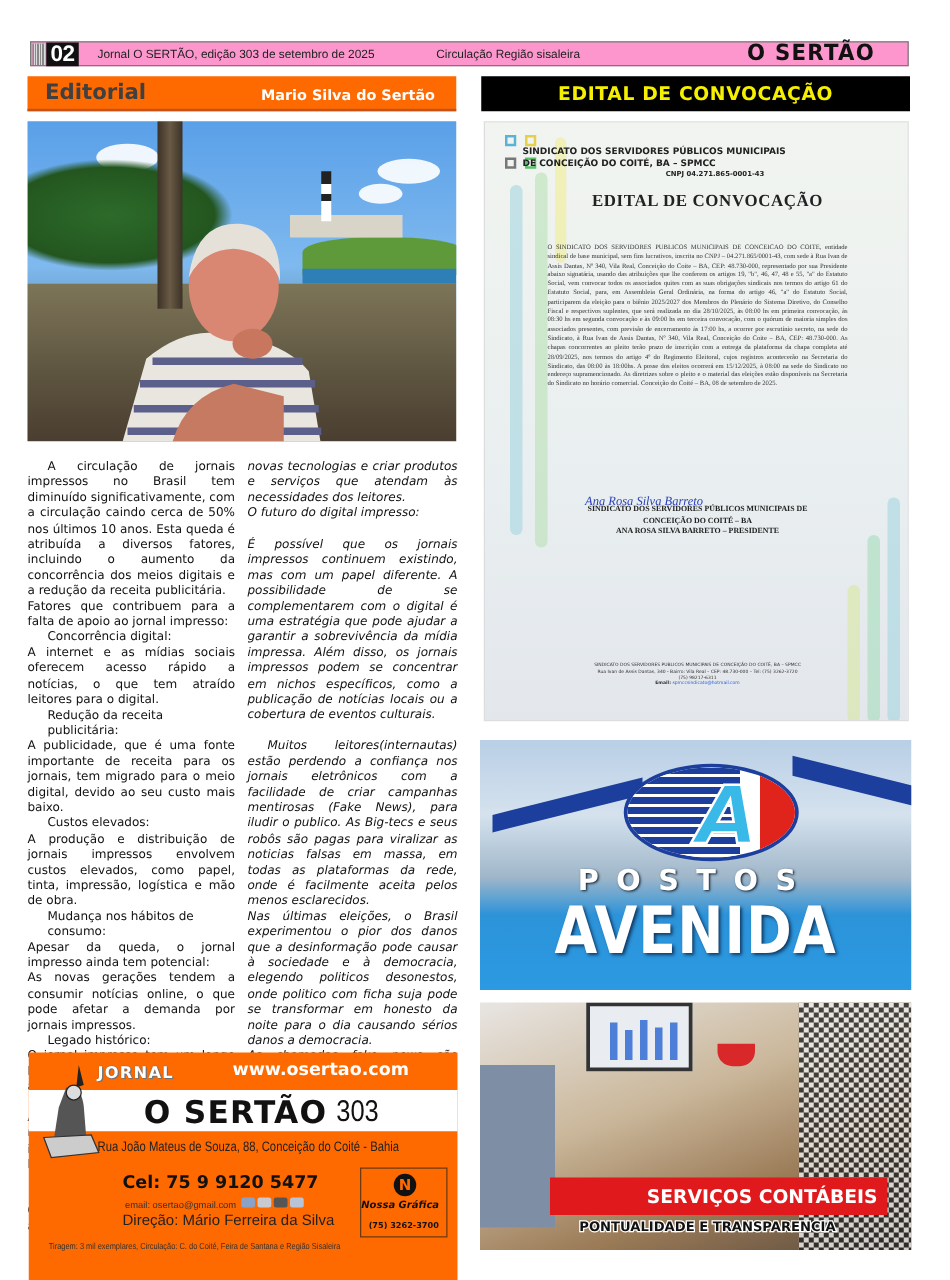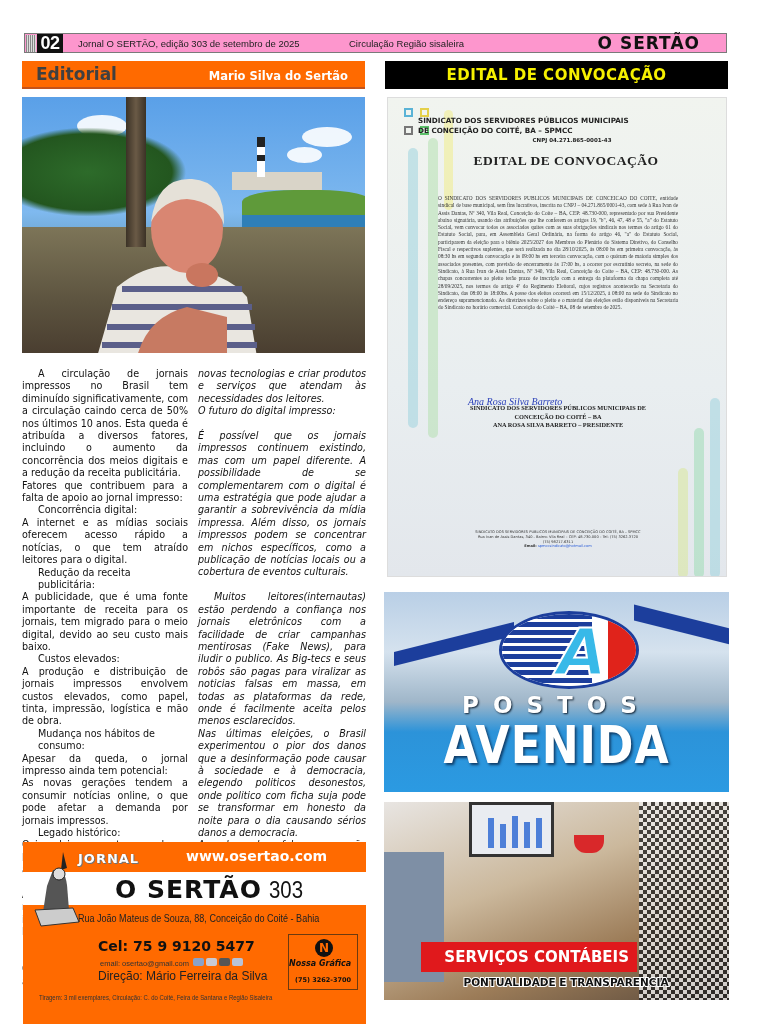--- a/index.html
+++ b/index.html
@@ -97,21 +97,21 @@
 
   
   .ramos { position: absolute; left: 384px; top: 802px; width: 345px; height: 198px; overflow: hidden;
     background: linear-gradient(160deg,#e8e5e2 0%,#cbb89c 40%,#9c7c58 70%,#5a4a3c 100%); }
   .ramos .laptop { position: absolute; left: 85px; top: 0; width: 85px; height: 55px; background: #e9ecf1; border: 3px solid #333; }
   .ramos .laptop i { position: absolute; bottom: 6px; width: 6px; background: #4d7fd8; }
   .ramos .cup { position: absolute; left: 190px; top: 33px; width: 30px; height: 18px; background: #d9282a; border-radius: 0 0 12px 12px; }
   .ramos .checks { position: absolute; right: 0; top: 0; width: 90px; height: 198px; background: repeating-conic-gradient(#222 0 25%, #eee 0 50%) 0 0/8px 8px; opacity: .8; }
   .ramos .arm { position: absolute; left: 0; top: 50px; width: 60px; height: 130px; background: #7e8fa5; }
   .ramos .title { position: absolute; left: 45px; top: 82px; font: bold 50px/54px "DejaVu Sans", sans-serif; color: #e0191c; -webkit-text-stroke: 3px #fff; paint-order: stroke fill; letter-spacing: -1px; }
-  .ramos .band { position: absolute; left: 37px; top: 140px; width: 216px; height: 30px; background: #e0191c; }
+  .ramos .band { position: absolute; left: 56px; top: 140px; width: 270px; height: 30px; background: #e0191c; }
   .ramos .band span { display: block; text-align: right; padding-right: 8px; color: #fff; font: bold 15px/30px "DejaVu Sans", sans-serif; }
   .ramos .tag { position: absolute; left: 47px; top: 174px; width: 270px; text-align: center; font: bold 10.5px/13px "DejaVu Sans", sans-serif; color: #111; -webkit-text-stroke: 2px #fff; paint-order: stroke fill; }
 </style>
 </head>
 <body>
 
 <div class="topbar">
   <div class="stripes"></div>
   <div class="pagenum">02</div>
   <div class="edition">Jornal O SERTÃO, edição 303 de setembro de 2025</div>

